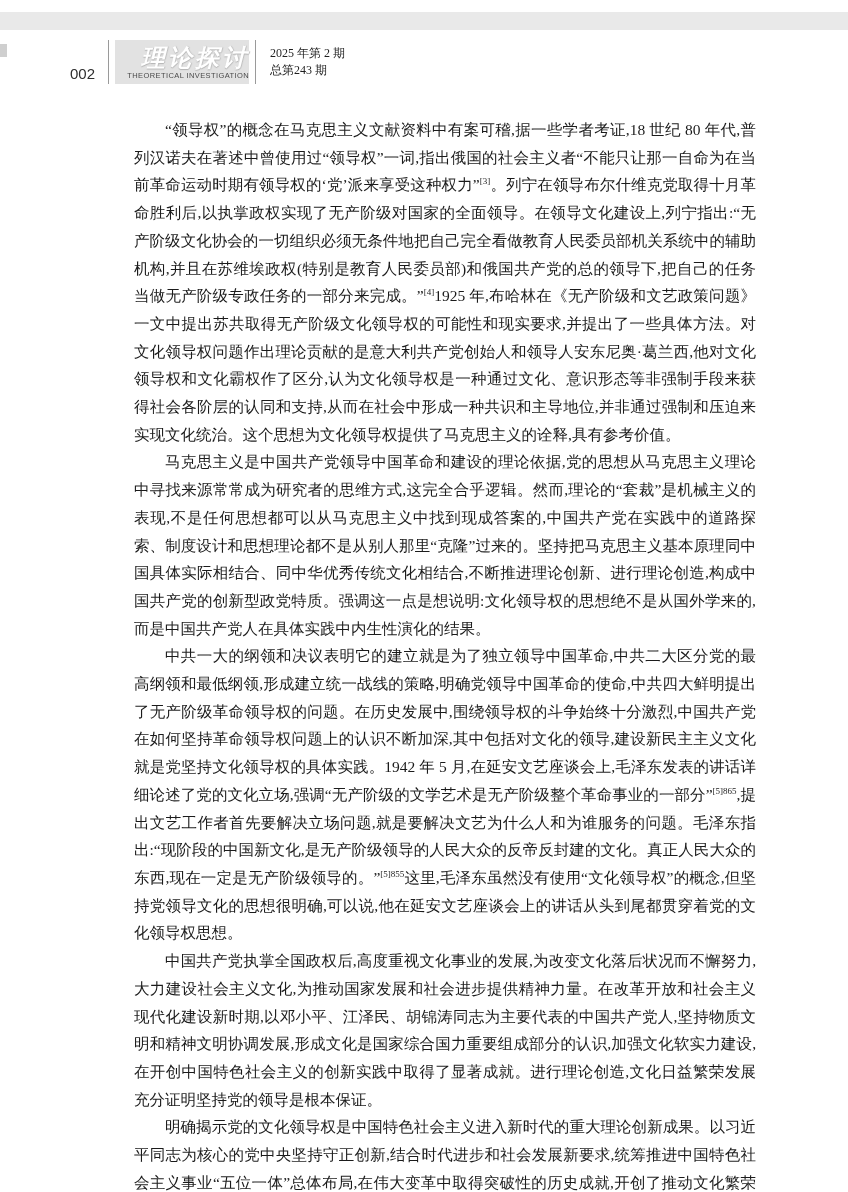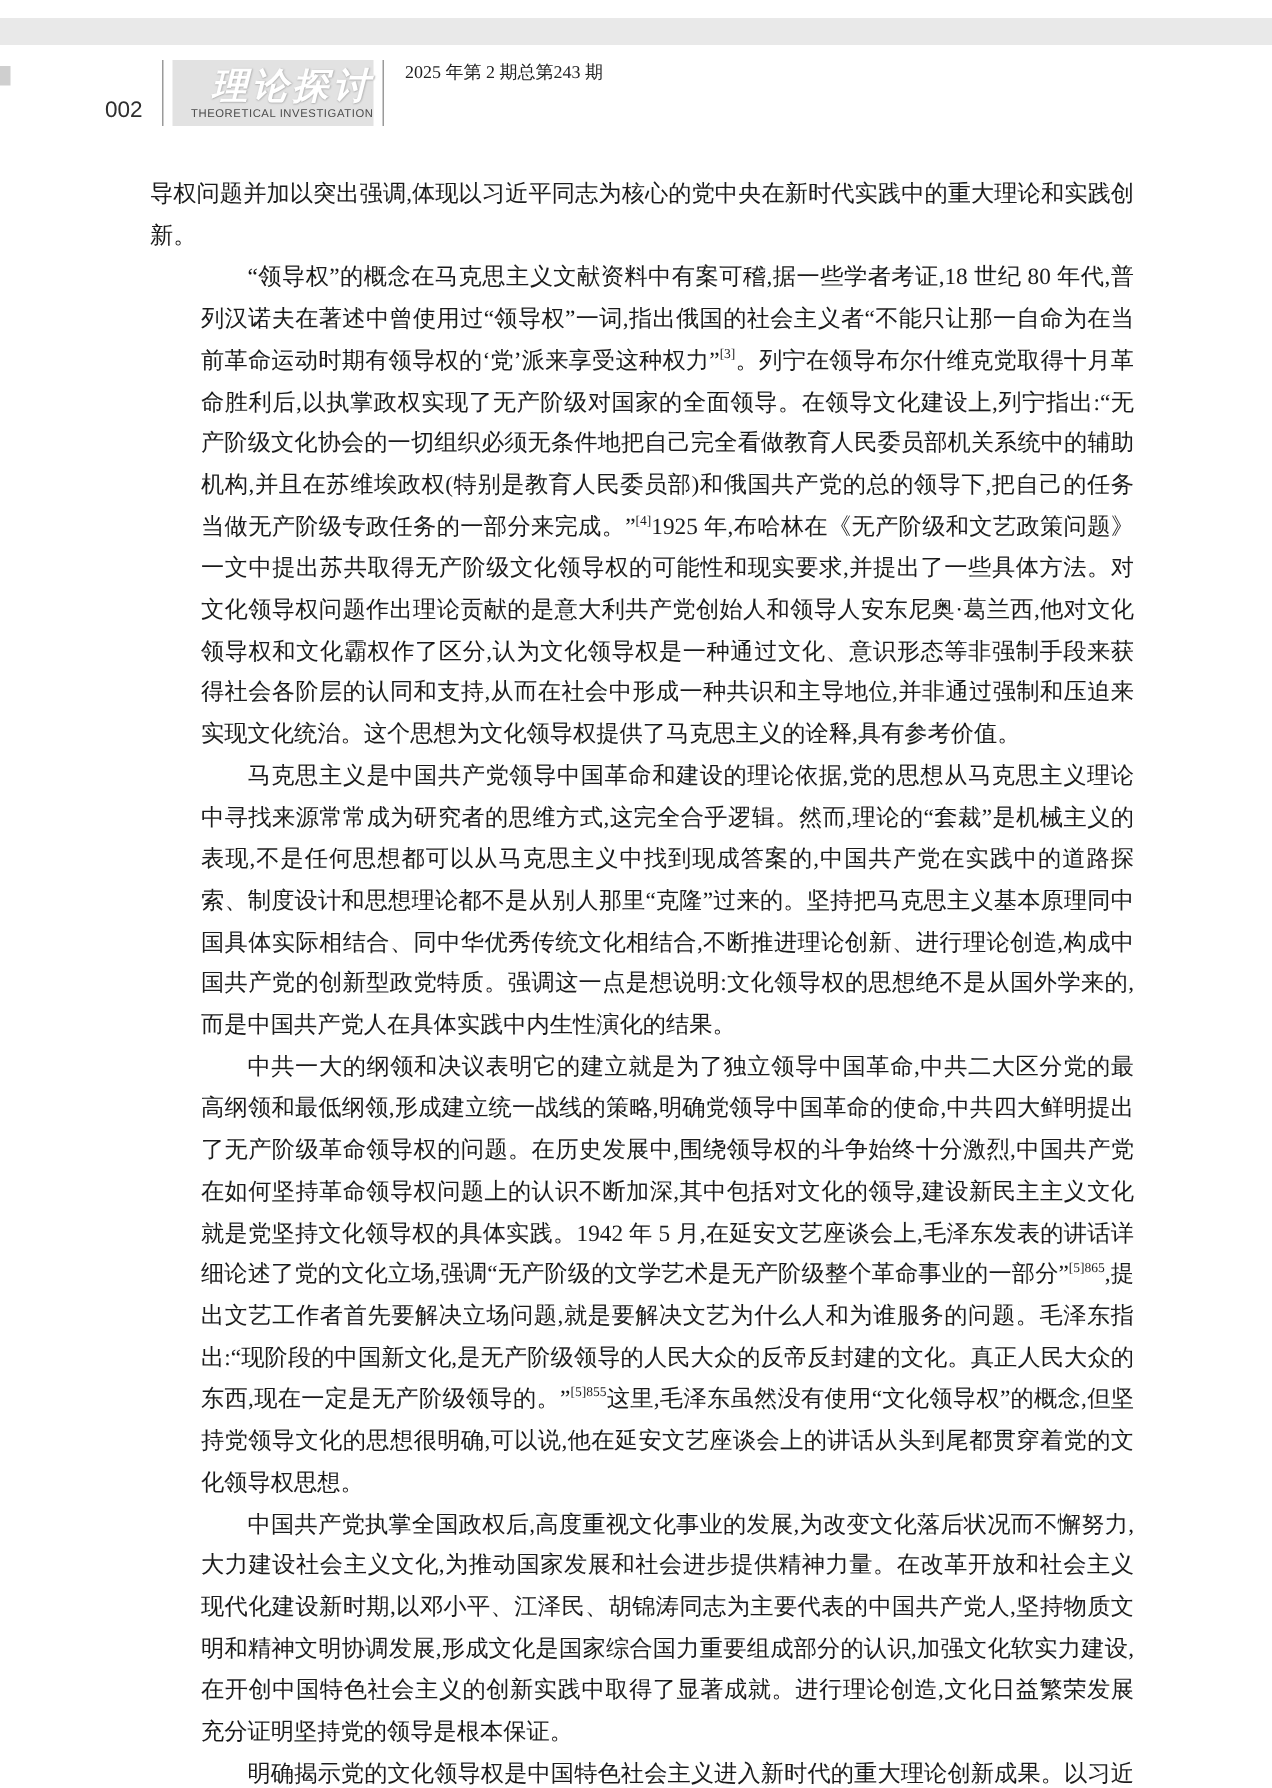--- a/index.html
+++ b/index.html
@@ -51,21 +51,21 @@
     white-space:nowrap;
   }
   .logo-en {
     font-family:"Liberation Sans","DejaVu Sans",sans-serif;
     font-size:7.5px; color:#4a4a4a;
     letter-spacing:0.4px; line-height:10px;
     white-space:nowrap;
     margin-left:16px;
   }
   .issue-block {
-    display:flex; flex-direction:row; justify-content:center;
+    display:flex; flex-direction:column; justify-content:center;
     padding-left:8px;
     font-size:12px; color:#1f1f1f; line-height:17px;
     white-space:nowrap;
   }
   .article {
     position:absolute; top:116px; left:100px;
     width:656px;
     font-size:15.5px; line-height:27.7px;
     color:#1b1b1b;
     text-align:justify;
@@ -93,21 +93,20 @@
       <div class="logo-en">THEORETICAL INVESTIGATION</div>
     </div>
     <div class="vdiv"></div>
     <div class="issue-block">
       <span>2025 年第 2 期</span>
       <span>总第243 期</span>
     </div>
   </div>
 
   <div class="article">
-      <p class="para">导权问题并加以突出强调,体现以习近平同志为核心的党中央在新时代实践中的重大理论和实践创新。</p>
       <p class="para indent">“领导权”的概念在马克思主义文献资料中有案可稽,据一些学者考证,18 世纪 80 年代,普列汉诺夫在著述中曾使用过“领导权”一词,指出俄国的社会主义者“不能只让那一自命为在当前革命运动时期有领导权的‘党’派来享受这种权力”<sup>[3]</sup>。列宁在领导布尔什维克党取得十月革命胜利后,以执掌政权实现了无产阶级对国家的全面领导。在领导文化建设上,列宁指出:“无产阶级文化协会的一切组织必须无条件地把自己完全看做教育人民委员部机关系统中的辅助机构,并且在苏维埃政权(特别是教育人民委员部)和俄国共产党的总的领导下,把自己的任务当做无产阶级专政任务的一部分来完成。”<sup>[4]</sup>1925 年,布哈林在《无产阶级和文艺政策问题》一文中提出苏共取得无产阶级文化领导权的可能性和现实要求,并提出了一些具体方法。对文化领导权问题作出理论贡献的是意大利共产党创始人和领导人安东尼奥·葛兰西,他对文化领导权和文化霸权作了区分,认为文化领导权是一种通过文化、意识形态等非强制手段来获得社会各阶层的认同和支持,从而在社会中形成一种共识和主导地位,并非通过强制和压迫来实现文化统治。这个思想为文化领导权提供了马克思主义的诠释,具有参考价值。</p>
       <p class="para indent">马克思主义是中国共产党领导中国革命和建设的理论依据,党的思想从马克思主义理论中寻找来源常常成为研究者的思维方式,这完全合乎逻辑。然而,理论的“套裁”是机械主义的表现,不是任何思想都可以从马克思主义中找到现成答案的,中国共产党在实践中的道路探索、制度设计和思想理论都不是从别人那里“克隆”过来的。坚持把马克思主义基本原理同中国具体实际相结合、同中华优秀传统文化相结合,不断推进理论创新、进行理论创造,构成中国共产党的创新型政党特质。强调这一点是想说明:文化领导权的思想绝不是从国外学来的,而是中国共产党人在具体实践中内生性演化的结果。</p>
       <p class="para indent">中共一大的纲领和决议表明它的建立就是为了独立领导中国革命,中共二大区分党的最高纲领和最低纲领,形成建立统一战线的策略,明确党领导中国革命的使命,中共四大鲜明提出了无产阶级革命领导权的问题。在历史发展中,围绕领导权的斗争始终十分激烈,中国共产党在如何坚持革命领导权问题上的认识不断加深,其中包括对文化的领导,建设新民主主义文化就是党坚持文化领导权的具体实践。1942 年 5 月,在延安文艺座谈会上,毛泽东发表的讲话详细论述了党的文化立场,强调“无产阶级的文学艺术是无产阶级整个革命事业的一部分”<sup>[5]865</sup>,提出文艺工作者首先要解决立场问题,就是要解决文艺为什么人和为谁服务的问题。毛泽东指出:“现阶段的中国新文化,是无产阶级领导的人民大众的反帝反封建的文化。真正人民大众的东西,现在一定是无产阶级领导的。”<sup>[5]855</sup>这里,毛泽东虽然没有使用“文化领导权”的概念,但坚持党领导文化的思想很明确,可以说,他在延安文艺座谈会上的讲话从头到尾都贯穿着党的文化领导权思想。</p>
       <p class="para indent">中国共产党执掌全国政权后,高度重视文化事业的发展,为改变文化落后状况而不懈努力,大力建设社会主义文化,为推动国家发展和社会进步提供精神力量。在改革开放和社会主义现代化建设新时期,以邓小平、江泽民、胡锦涛同志为主要代表的中国共产党人,坚持物质文明和精神文明协调发展,形成文化是国家综合国力重要组成部分的认识,加强文化软实力建设,在开创中国特色社会主义的创新实践中取得了显著成就。进行理论创造,文化日益繁荣发展充分证明坚持党的领导是根本保证。</p>
       <p class="para indent">明确揭示党的文化领导权是中国特色社会主义进入新时代的重大理论创新成果。以习近平同志为核心的党中央坚持守正创新,结合时代进步和社会发展新要求,统筹推进中国特色社会主义事业“五位一体”总体布局,在伟大变革中取得突破性的历史成就,开创了推动文化繁荣和建设文化强国的新局面。把坚持中国共产党领导摆在党治国理政的重要位置,是新时代创新发展的实践特征,习近平总书记对坚持党对文化建设领导作出丰富论述。2014 年 10 月,习近平总书记在文艺工作座谈会上发表重要讲话,对党为什么要领导文化建设、怎样领导文化建设和领导文化工作的遵循原则作出深刻阐述,成为新时代</p>
     </div>
 
 </div>
 
 </body></html>

